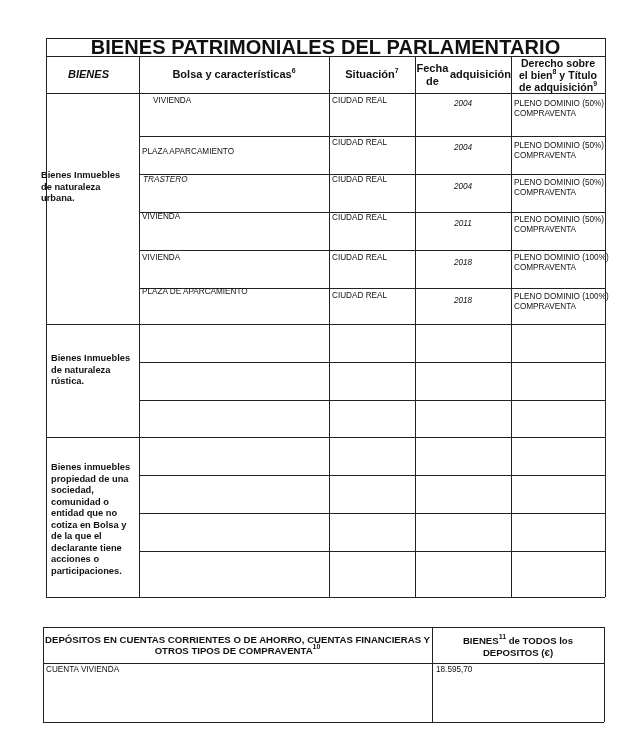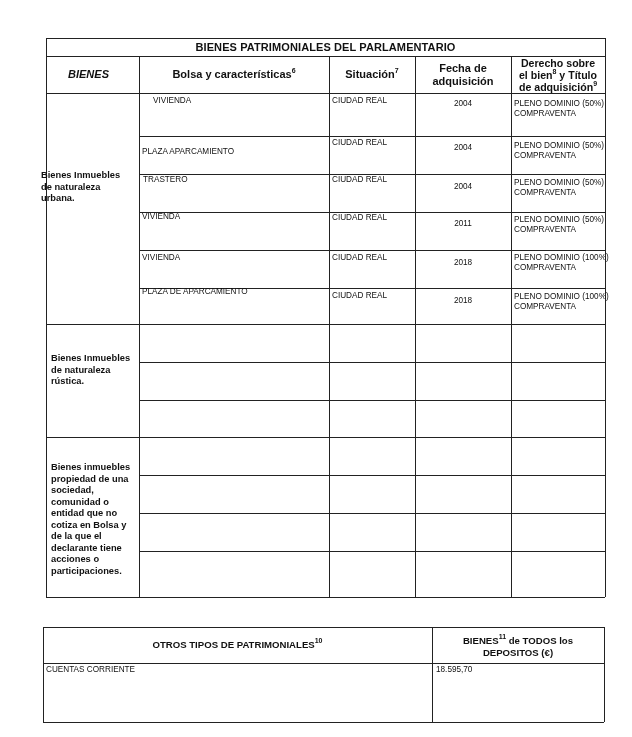--- a/index.html
+++ b/index.html
@@ -1,27 +1,27 @@
 <!DOCTYPE html>
 <html><head>
 <meta charset="utf-8">
 <style>
   html, body { margin:0; padding:0; background:#ffffff; }
   body { width:632px; height:737px; position:relative; overflow:hidden;
          font-family:"Liberation Sans", sans-serif; color:#111; }
   .abs { position:absolute; box-sizing:border-box; }
   .hline { position:absolute; height:0; border-top:1.3px solid #222; }
   .vline { position:absolute; width:0; border-left:1.3px solid #222; }
-  .title { font-weight:bold; font-size:11px; text-align:center; letter-spacing:0.1px; }
+  .title { font-weight:bold; font-size:20px; text-align:center; letter-spacing:0.1px; }
   .hdr { font-weight:bold; font-size:11px; text-align:center; line-height:12.5px;
          display:flex; align-items:center; justify-content:center; }
   .hdr sup { font-size:7px; vertical-align:5px; line-height:0; }
   .cell { font-size:8.2px; line-height:10px; text-transform:none; }
   .cat { font-weight:bold; font-size:9.3px; line-height:11.5px; }
-  .center { text-align:center; }
+  .center { text-align:center;font-style:italic; }
 </style>
 </head>
 <body>
 
 <div id="t1">
 
   <div class="hline" style="left:46px; width:559px; top:38px;"></div>
   <div class="hline" style="left:46px; width:559px; top:56px;"></div>
   <div class="hline" style="left:46px; width:559px; top:93px;"></div>
   <div class="hline" style="left:46px; width:559px; top:597px;"></div>
@@ -51,21 +51,21 @@
 
   <div class="abs hdr" style="left:42px; width:93px; top:56px; height:37px;font-style:italic;">
     <span>BIENES</span>
   </div>
   <div class="abs hdr" style="left:139px; width:190px; top:56px; height:37px;">
     <span><span>Bolsa y características</span><sup>6</sup></span>
   </div>
   <div class="abs hdr" style="left:329px; width:86px; top:56px; height:37px;">
     <span><span>Situación</span><sup>7</sup></span>
   </div>
-  <div class="abs hdr" style="left:415px; width:96px; top:56px; height:37px; flex-direction:column;">
+  <div class="abs hdr" style="left:415px; width:96px; top:56px; height:37px; flex-direction:row;">
     <span>Fecha de</span>
     <span>adquisición</span>
   </div>
   <div class="abs hdr" style="left:511px; width:94px; top:56px; height:37px; flex-direction:column; font-size:10.6px; line-height:12px;">
     <span>Derecho sobre</span>
     <span><span>el bien</span><sup>8</sup><span> y Título</span></span>
     <span><span>de adquisición</span><sup>9</sup></span>
   </div>
 
   <div class="abs cat" style="left:41px; width:86px; top:170px;">Bienes Inmuebles de naturaleza urbana.</div>
@@ -84,21 +84,21 @@
   <div>
     <div class="abs cell" style="left:142px; top:147px;">PLAZA APARCAMIENTO</div>
     <div class="abs cell" style="left:332px; top:138px;">CIUDAD REAL</div>
     <div class="abs cell center" style="left:415px; width:96px; top:143px;">2004</div>
     <div class="abs cell" style="left:514px; top:141px;">
         <div>PLENO DOMINIO (50%)</div>
         <div>COMPRAVENTA</div>
       </div>
   </div>
   <div>
-    <div class="abs cell" style="left:143px; top:175px;">TRASTERO</div>
+    <div class="abs cell" style="left:143px; top:175px;font-style:italic;">TRASTERO</div>
     <div class="abs cell" style="left:332px; top:175px;">CIUDAD REAL</div>
     <div class="abs cell center" style="left:415px; width:96px; top:182px;">2004</div>
     <div class="abs cell" style="left:514px; top:178px;">
         <div>PLENO DOMINIO (50%)</div>
         <div>COMPRAVENTA</div>
       </div>
   </div>
   <div>
     <div class="abs cell" style="left:142px; top:212px;">VIVIENDA</div>
     <div class="abs cell" style="left:332px; top:213px;">CIUDAD REAL</div>
@@ -130,24 +130,25 @@
 
 <div id="t2">
   <div class="hline" style="left:43px; width:561px; top:627px;"></div>
   <div class="hline" style="left:43px; width:561px; top:663px;"></div>
   <div class="hline" style="left:43px; width:561px; top:722px;"></div>
   <div class="vline" style="left:43px; top:627px; height:95px;"></div>
   <div class="vline" style="left:604px; top:627px; height:95px;"></div>
   <div class="vline" style="left:432px; top:627px; height:95px;"></div>
 
   <div class="abs hdr" style="left:43px; width:389px; top:627px; height:36px; flex-direction:column; font-size:9.6px; line-height:11.5px;">
-    <span><span>OTROS TIPOS DE PATRIMONIALES</span><sup>10</sup></span>
+    <span>DEPÓSITOS EN CUENTAS CORRIENTES O DE AHORRO, CUENTAS FINANCIERAS Y</span>
+    <span><span>OTROS TIPOS DE COMPRAVENTA</span><sup>10</sup></span>
   </div>
   <div class="abs hdr" style="left:432px; width:172px; top:627px; height:36px; flex-direction:column; font-size:9.6px; line-height:11.5px; padding-top:3px;">
     <span><span>BIENES</span><sup>11</sup><span> de TODOS los</span></span>
     <span>DEPOSITOS (€)</span>
   </div>
 
   <div>
-    <div class="abs cell" style="left:46px; top:665px;">CUENTAS CORRIENTE</div>
+    <div class="abs cell" style="left:46px; top:665px;">CUENTA VIVIENDA</div>
     <div class="abs cell" style="left:436px; top:665px;">18.595,70</div>
   </div>
 </div>
 
 </body></html>

